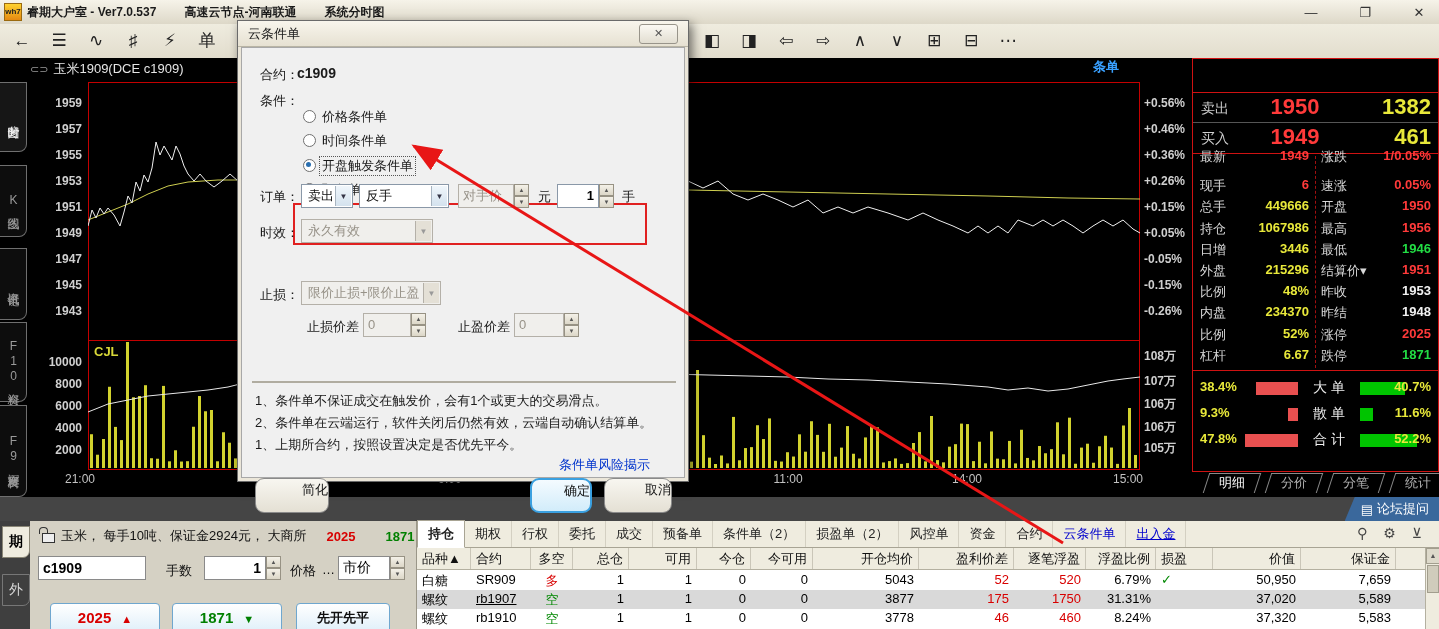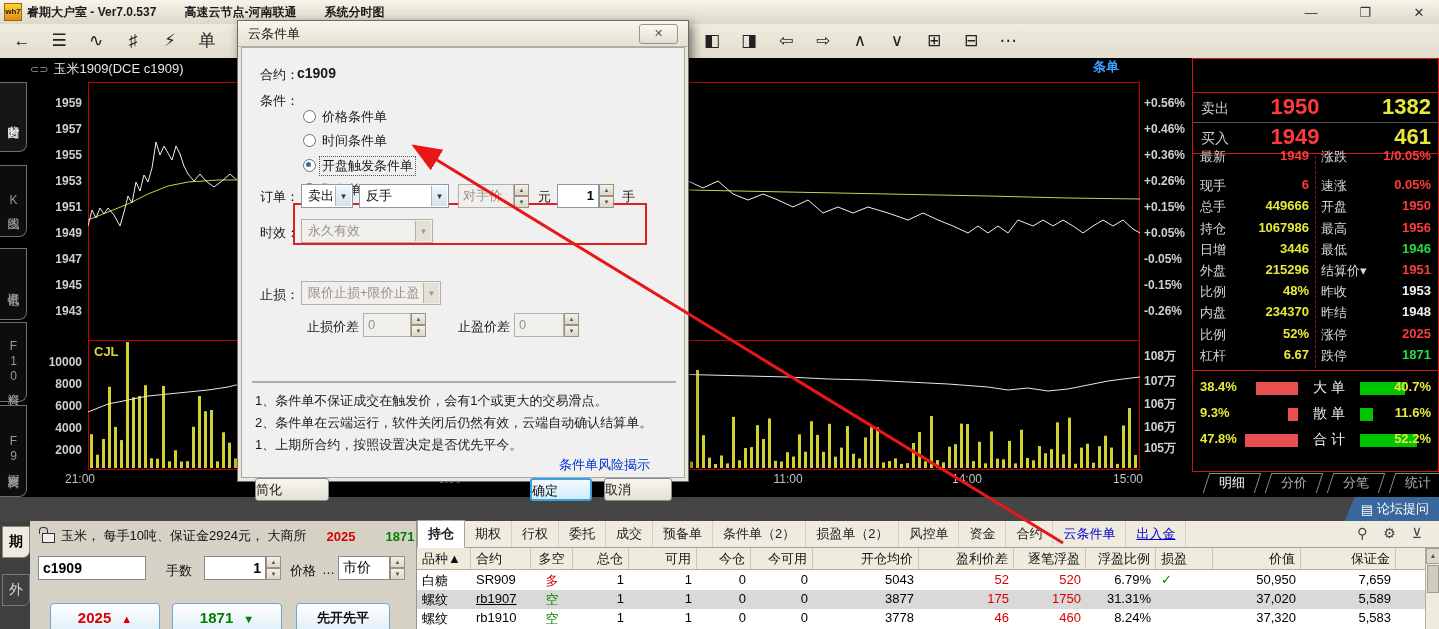--- a/index.html
+++ b/index.html
@@ -135,22 +135,22 @@
            border-left:1px solid #a8b4c0;color:#334;font-size:8px;text-align:center;line-height:21px}
   .dd.dis{background:#f0efec;border-color:#b4b0a8;color:#979288}
   .dd.dis .arr{background:#e4e0d6;border-left-color:#b4b0a8;color:#999}
   .din{position:absolute;height:24px;box-sizing:border-box;border:1px solid #b4b0a8;background:#f0efec;color:#979288;
        font-size:13px;line-height:22px;padding:0 4px}
   .din.en{background:#fff;border-color:#8a98a8;color:#000;font-weight:bold;text-align:right}
   #red-box{position:absolute;left:51px;top:155px;width:350px;height:38px;border:2px solid #e02020}
   #dlg-divider{position:absolute;left:10px;top:333px;width:424px;border-top:2px solid #b0aca0}
   .note{position:absolute;left:13px;font-size:13px;color:#1a1a1a}
   #risk-link{position:absolute;right:34px;top:408px;color:#0033cc;font-size:13px}
-  .dbtn{position:absolute;top:430px;height:23px;background:linear-gradient(#f8f6f0,#e4e0d4);border:1px solid #8a8a8a;
-        border-radius:3px;text-align:left;font-size:13px;line-height:21px;box-sizing:border-box;color:#111}
+  .dbtn{position:absolute;top:430px;height:35px;background:linear-gradient(#f8f6f0,#e4e0d4);border:1px solid #8a8a8a;
+        border-radius:9px;text-align:right;font-size:13px;line-height:21px;box-sizing:border-box;color:#111}
   .dbtn.def{border:2px solid #3aa0e0;background:linear-gradient(#f4fbff,#d2ecfa)}
 
   #arrow-overlay{position:absolute;left:0;top:0;width:1439px;height:629px;z-index:90;pointer-events:none}
 </style>
 </head>
 <body>
 
 <div id="root">
 
   <div id="titlebar" class="abs">

